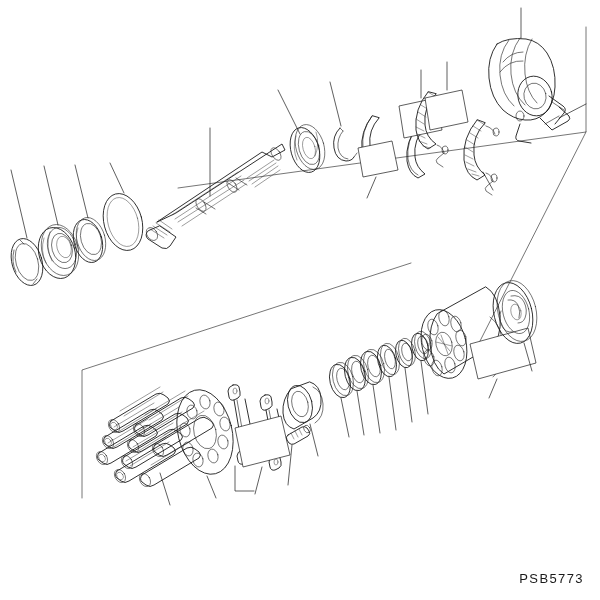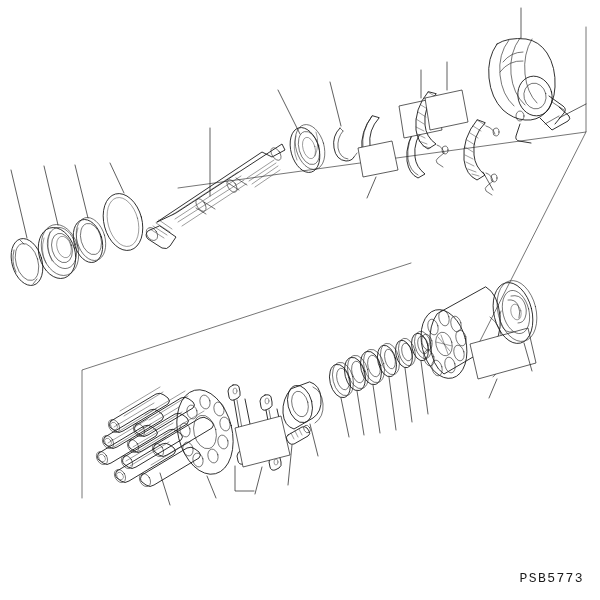--- a/index.html
+++ b/index.html
@@ -63,21 +63,21 @@
   }
   .balloon {
     stroke: #1a1a1a;
     stroke-width: 0.7;
     fill: #ffffff;
   }
   #figure-code {
     position: absolute;
     right: 16px;
     bottom: 14px;
-    font-family: Liberation Mono, monospace;
+    font-family: Liberation Sans, sans-serif;
     font-size: 13px;
     letter-spacing: 1.4px;
     color: #1a1a1a;
     white-space: nowrap;
   }
 </style>
 </head>
 <body>
 
 <div id="page">

